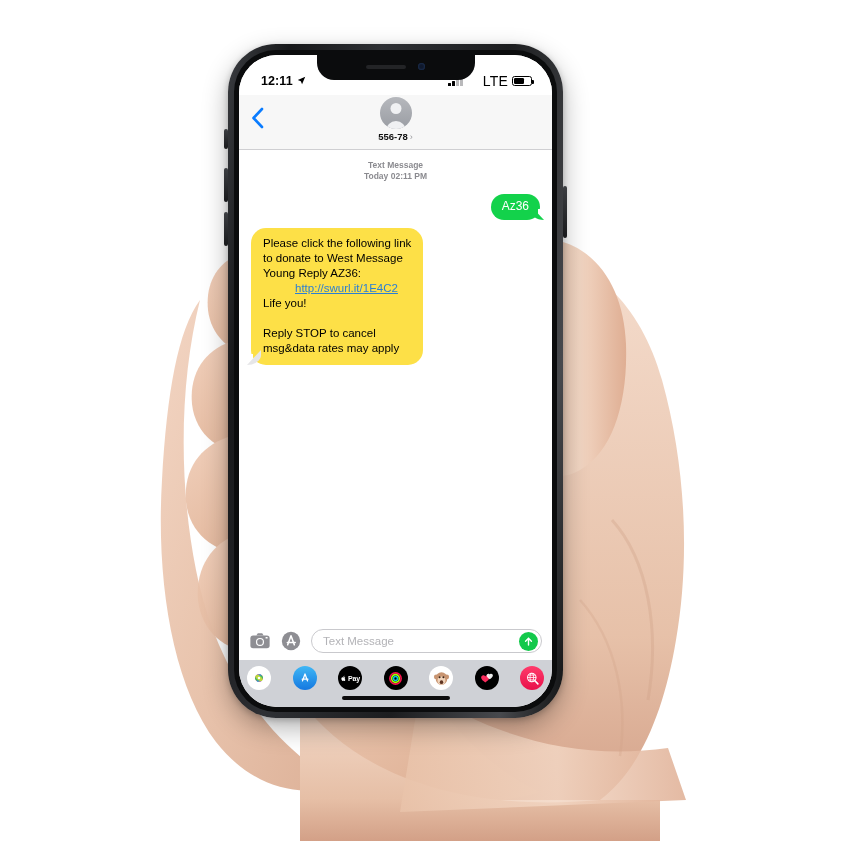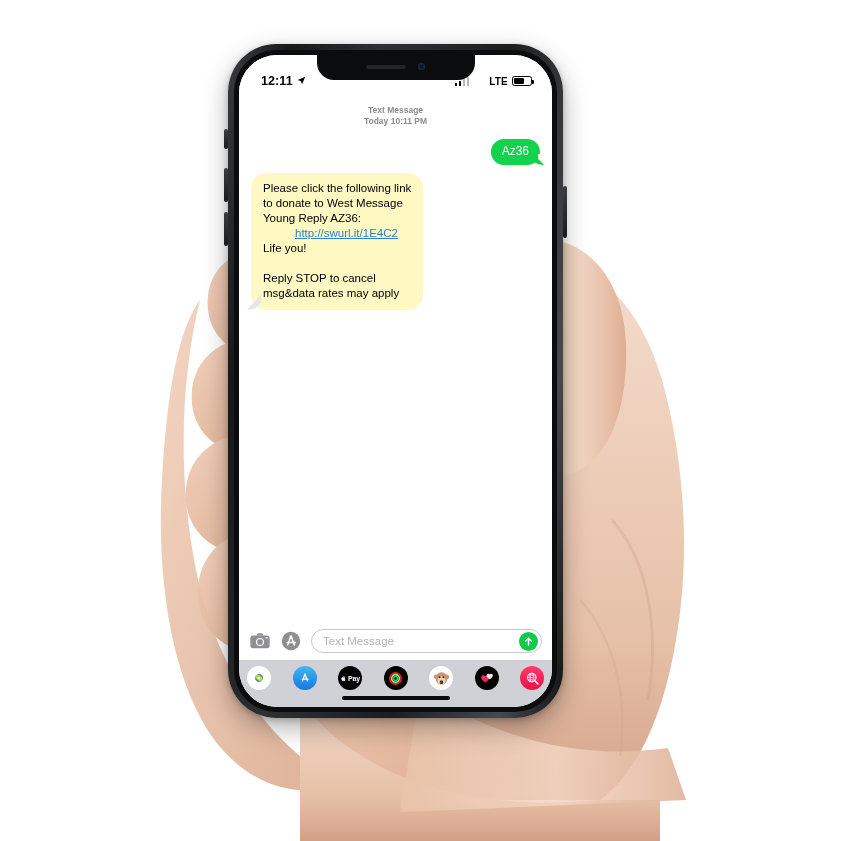--- a/index.html
+++ b/index.html
@@ -70,21 +70,21 @@
     flex: none; background: #fff;
   }
   .sb-time { font-size: 12.5px; font-weight: bold; color: #000; letter-spacing: .1px;
              display: flex; align-items: center; gap: 4px; }
   .loc-arrow { display: inline-block; }
   .sb-right { display: flex; align-items: center; gap: 4px; }
   .bars { display: flex; align-items: flex-end; gap: 1.5px; height: 9px; }
   .bars i { width: 2.5px; background: #000; border-radius: .5px; display: block; }
   .bars i:nth-child(1){height:3px;} .bars i:nth-child(2){height:5px;}
   .bars i:nth-child(3){height:7px;background:#b9b9bb;} .bars i:nth-child(4){height:9px;background:#b9b9bb;}
-  .lte { font-size: 10px; font-weight: bold; color: #000; letter-spacing: .2px; padding-left: 16px; }
+  .lte { font-size: 14px; font-weight: normal; color: #000; letter-spacing: .2px; padding-left: 16px; }
   .battery { width: 20px; height: 10px; border: 1.3px solid #000; border-radius: 2.6px;
              position: relative; display: flex; align-items: center; padding: 1px; }
   .battery::after { content:""; position:absolute; right:-3px; top:3px; width:1.6px; height:4px;
                     background:#000; border-radius:0 1px 1px 0; }
   .battery b { display:block; height:100%; background:#000; border-radius:1.2px; }
 
   
   .navbar {
     position: relative; flex: none;
     background: #f7f7f7;
@@ -130,21 +130,21 @@
     width:14px; height:15px; background:#13d24b;
     border-bottom-left-radius: 14px 10px;
     clip-path: polygon(0 0, 100% 100%, 0 100%);
   }
   .bubble.green::before {
     content:""; position:absolute; right:-5px; bottom:0;
     width:7px; height:11px; background:#fff;
     border-bottom-left-radius: 9px 8px;
   }
   .bubble.gray {
-    background: #fef9c3; color: #000; border-radius: 15px; padding: 8px 12px 9px;
+    background: #fde047; color: #000; border-radius: 15px; padding: 8px 12px 9px;
   }
   .bubble.gray::after {
     content:""; position:absolute; left:-4px; bottom:0;
     width:14px; height:15px; background:#e6e6e8;
     clip-path: polygon(100% 0, 100% 100%, 0 100%);
     border-bottom-right-radius: 14px 10px;
   }
   .bubble.gray::before {
     content:""; position:absolute; left:-5px; bottom:0;
     width:7px; height:11px; background:#fff;
@@ -305,25 +305,42 @@
                 <i></i>
                 <i></i>
             </span>
             <span class="lte">LTE</span>
             <span class="battery">
                 <b style="width:62%"></b>
               </span>
           </div>
         </div>
 
+        <div class="navbar">
+          <span class="back-chevron">
+            <svg width="13" height="22" viewBox="0 0 13 22">
+              <path d="M11 2 L2.5 11 L11 20" stroke="#0a7cff" stroke-width="2.6" fill="none" stroke-linecap="round" stroke-linejoin="round"></path>
+            </svg>
+          </span>
+          <div class="contact">
+            <span class="avatar">
+              <span class="head"></span>
+                <span class="body"></span>
+            </span>
+            <span class="contact-name">
+              <span>556-78</span>
+              <span class="chev">›</span>
+            </span>
+          </div>
+        </div>
 
         <div class="convo">
           <div class="timestamp">
             <span>Text Message</span><br>
-            <span class="t2">Today 10:11 PM</span>
+            <span class="t2">Today 02:11 PM</span>
           </div>
 
           <div class="row out">
             <div class="bubble green">
               <span>Az36</span>
             </div>
           </div>
 
           <div class="row in">
             <div class="bubble gray">

